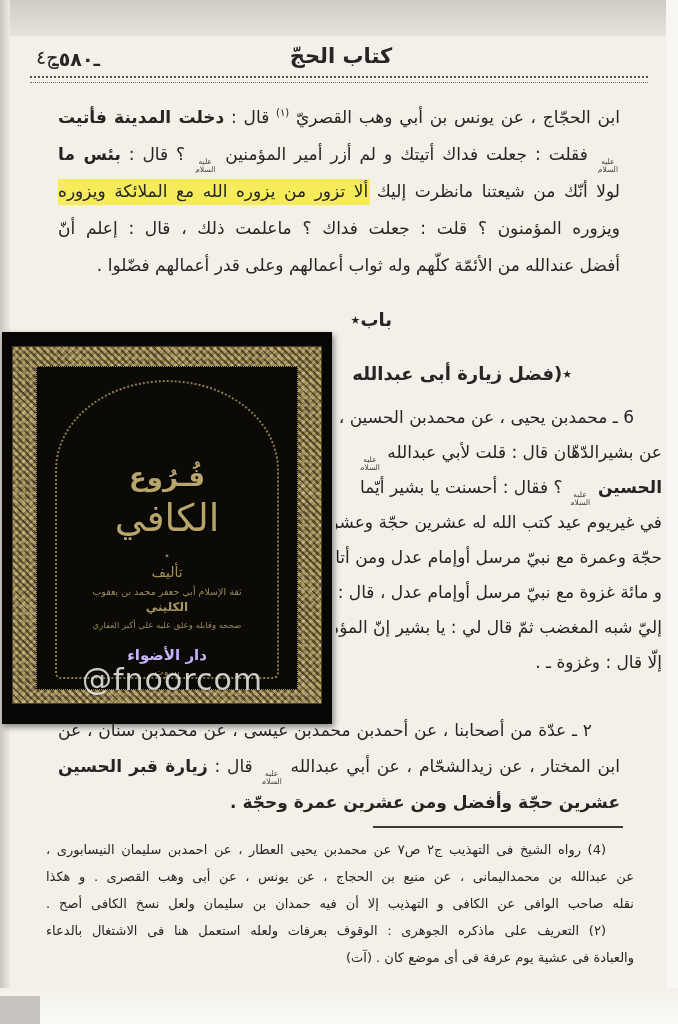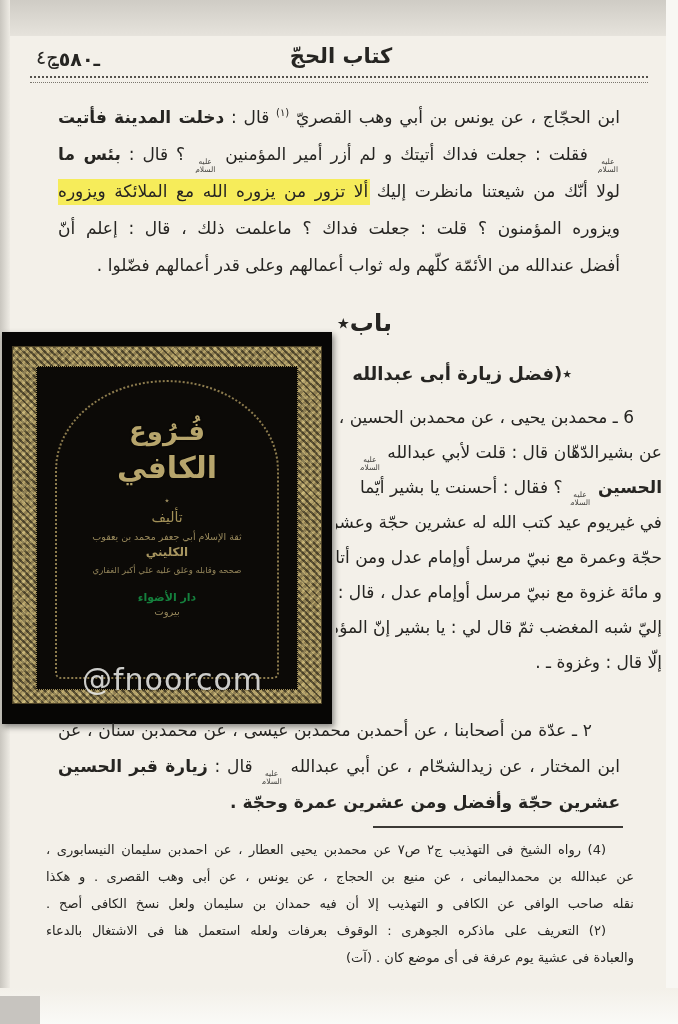--- a/index.html
+++ b/index.html
@@ -35,21 +35,21 @@
   sup{font-size:10px;vertical-align:super;line-height:0;}
   .hl{background:#f6ec5a;box-shadow:0 1px 0 2px #f6ec5a;padding:1px 0;}
   .as{display:inline-flex;flex-direction:column;align-items:center;
       font-size:7.5px;line-height:1.05;color:#454440;vertical-align:-4px;
       margin:0 2px;font-weight:normal;}
   .as i{font-style:normal;display:block;}
 
   .para1{left:58px;top:99px;width:562px;font-size:17px;}
   .para1 .tline{height:37px;line-height:37px;}
 
-  .bab{position:absolute;right:286px;top:309px;font-size:24px;font-weight:bold;direction:rtl;}
+  .bab{position:absolute;right:286px;top:309px;font-size:18px;font-weight:bold;direction:rtl;}
   .subtitle{position:absolute;right:106px;top:363px;font-size:18px;font-weight:bold;
             direction:rtl;white-space:nowrap;text-align:center;}
 
   .hadith1{left:336px;top:400px;width:326px;font-size:17px;}
   .hadith1 .tline{height:35px;line-height:35px;white-space:nowrap;
                   text-align:right;text-align-last:right;overflow:hidden;}
 
   .para2{left:58px;top:712px;width:562px;font-size:17px;}
   .para2 .tline{height:36px;line-height:36px;}
 
@@ -66,30 +66,30 @@
        radial-gradient(circle at 30% 30%, rgba(240,220,150,.4) 0 1.5px, transparent 2.5px),
        repeating-linear-gradient(45deg, rgba(10,8,4,.5) 0 2px, transparent 2px 5px),
        repeating-linear-gradient(-45deg, rgba(225,203,130,.45) 0 2px, transparent 2px 5px);
      background-size:8px 8px,auto,auto;
      border:1px solid #4d4227;}
   .innerpanel{position:absolute;left:34px;right:34px;top:34px;bottom:34px;
      background:#0c0a07;border:1px dotted #9c8b57;}
   .arch{position:absolute;left:7%;right:7%;top:4%;bottom:3%;
      border:2px dotted #8d7c4e;
      border-radius:50% 50% 6px 6px / 30% 30% 6px 6px;
-     display:flex;flex-direction:column;align-items:center;}
+     display:flex;flex-direction:column;align-items:center;justify-content:flex-end;}
   .gold{color:#b7a56c;text-shadow:0 0 2px rgba(0,0,0,.8);}
   .cv-t1{margin-top:34px;font-size:26px;font-weight:bold;letter-spacing:3px;}
-  .cv-t2{margin-top:4px;font-size:30px;font-weight:bold;}
+  .cv-t2{margin-top:4px;font-size:38px;font-weight:normal;}
   .cv-orn{font-size:9px;margin-top:10px;color:#9a8a5c;}
   .cv-by{margin-top:4px;font-size:14px;color:#a39158;}
   .cv-a1{margin-top:6px;font-size:9.5px;color:#9a8a5c;white-space:nowrap;}
   .cv-a2{margin-top:3px;font-size:12px;font-weight:bold;color:#a89660;}
   .cv-ed{margin-top:6px;font-size:8.5px;color:#94855a;white-space:nowrap;}
-  .cv-pub{margin-top:16px;font-size:11px;font-weight:bold;color:#15803d;}
+  .cv-pub{margin-top:16px;font-size:15px;font-weight:bold;color:#c4b5fd;}
   .cv-city{margin-top:2px;font-size:10px;color:#94855a;}
   .watermark{position:absolute;left:80px;top:330px;font-size:30px;letter-spacing:1px;
      color:rgba(238,238,236,.85);direction:ltr;font-weight:normal;
      text-shadow:0 1px 2px rgba(0,0,0,.35);}
 </style>
 </head>
 <body>
 
 <div class="canvas ink">
 

